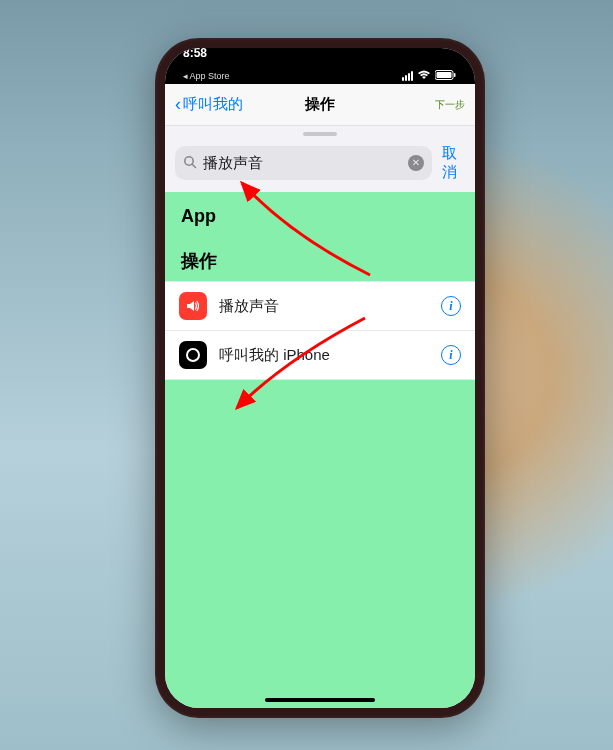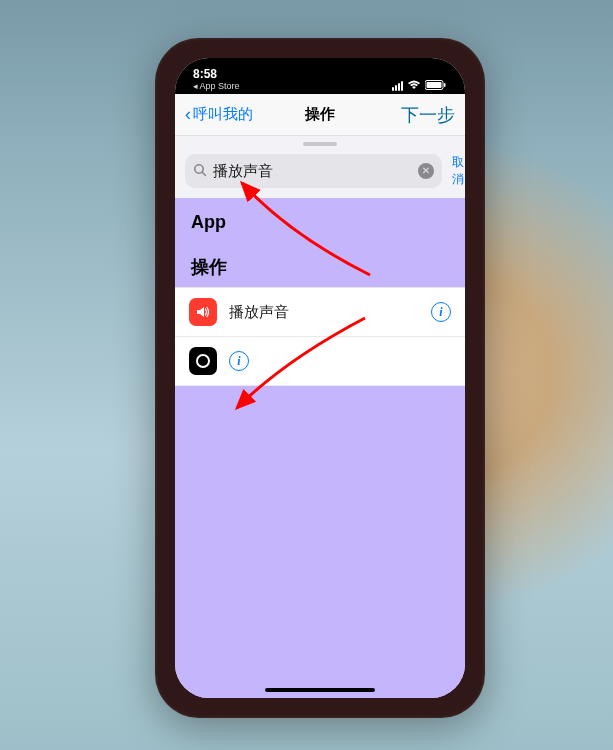--- a/index.html
+++ b/index.html
@@ -20,21 +20,21 @@
   }
   
   .phone {
     position: absolute;
     left: 155px;
     top: 38px;
     width: 330px;
     height: 680px;
     background: #301818;
     border-radius: 44px;
-    padding: 20px;
+    padding: 10px;
     box-shadow: 0 10px 40px rgba(0,0,0,0.35), inset 0 0 4px rgba(255,255,255,0.1);
   }
   .screen {
     width: 100%;
     height: 100%;
     background: #f2f2f7;
     border-radius: 34px;
     overflow: hidden;
     position: relative;
     display: flex;
@@ -57,21 +57,21 @@
     background: #000;
     color: #fff;
     display: flex;
     align-items: flex-end;
     justify-content: space-between;
     padding: 0 18px 2px;
     font-size: 12px;
     font-weight: 600;
   }
   .status-left { display:flex; flex-direction:column; line-height:1.1; }
-  .status-left .back-app { font-size: 9px; font-weight:400; opacity:0.85; margin-top:1px;}
+  .status-left .back-app { font-size: 9px; font-weight:400; opacity:0.85; margin-top:12px;}
   .status-right { display:flex; align-items:center; gap:4px; }
   .signal-bars { display:flex; gap:1px; align-items:flex-end; }
   .signal-bars span { width:2px; background:#fff; border-radius:1px;}
   .signal-bars span:nth-child(1){height:4px;}
   .signal-bars span:nth-child(2){height:6px;}
   .signal-bars span:nth-child(3){height:8px;}
   .signal-bars span:nth-child(4){height:10px;}
   .wifi-icon, .battery-icon { font-size: 11px; }
   
   .navbar {
@@ -92,21 +92,21 @@
   }
   .nav-back .chev { font-size:18px; }
   .nav-title {
     font-size: 15px;
     font-weight: 600;
     color: #000;
     position:absolute;
     left:50%;
     transform:translateX(-50%);
   }
-  .nav-next { color: #0369a1; font-size: 18px; }
+  .nav-next { color: #4d7c0f; font-size: 10px; }
   
   .sheet-indicator {
     width: 34px;
     height: 4px;
     background: #c8c8cc;
     border-radius: 2px;
     margin: 6px auto 4px;
   }
   
   .search-row {
@@ -127,23 +127,23 @@
   }
   .search-icon { color: #8a8a8e; font-size: 14px; }
   .search-text { flex: 1; font-size: 15px; color: #1c1c1e; border:none; background:transparent; outline:none;}
   .clear-icon {
     width: 16px; height: 16px;
     background: #8a8a8e;
     border-radius: 50%;
     display:flex;align-items:center;justify-content:center;
     color:#e4e4e9; font-size:10px; line-height:1;
   }
-  .cancel-btn { color: #007aff; font-size: 12px; }
-  
-  .content { flex:1; background:#c4b5fd; overflow-y:auto; }
+  .cancel-btn { color: #007aff; font-size: 15px; }
+  
+  .content { flex:1; background:#86efac; overflow-y:auto; }
   .section-title {
     font-size: 18px;
     font-weight: 700;
     color: #000;
     padding: 14px 16px 8px;
   }
   .app-grid { padding: 0 16px 18px; }
   .app-cell { width: 62px; text-align:center; }
   .app-icon {
     width: 48px; height: 48px;
@@ -278,20 +278,21 @@
                 <path d="M10.5 5 Q12.5 8 10.5 11 M12 3.5 Q15 8 12 12.5" stroke="#fff" stroke-width="1.2" fill="none" stroke-linecap="round"></path>
               </svg>
           </div>
           <div class="action-label">播放声音</div>
           <div class="info-icon">i</div>
         </div>
         <div class="action-item">
           <div class="action-icon black">
             <div class="mini-ring"></div>
           </div>
+          <div class="action-label">呼叫我的 iPhone</div>
           <div class="info-icon">i</div>
         </div>
       </div>
     </div>
 
     <div class="home-ind"></div>
   </div>
 </div>
 
 <svg class="arrow" style="left:230px;top:175px;" width="150" height="110">

